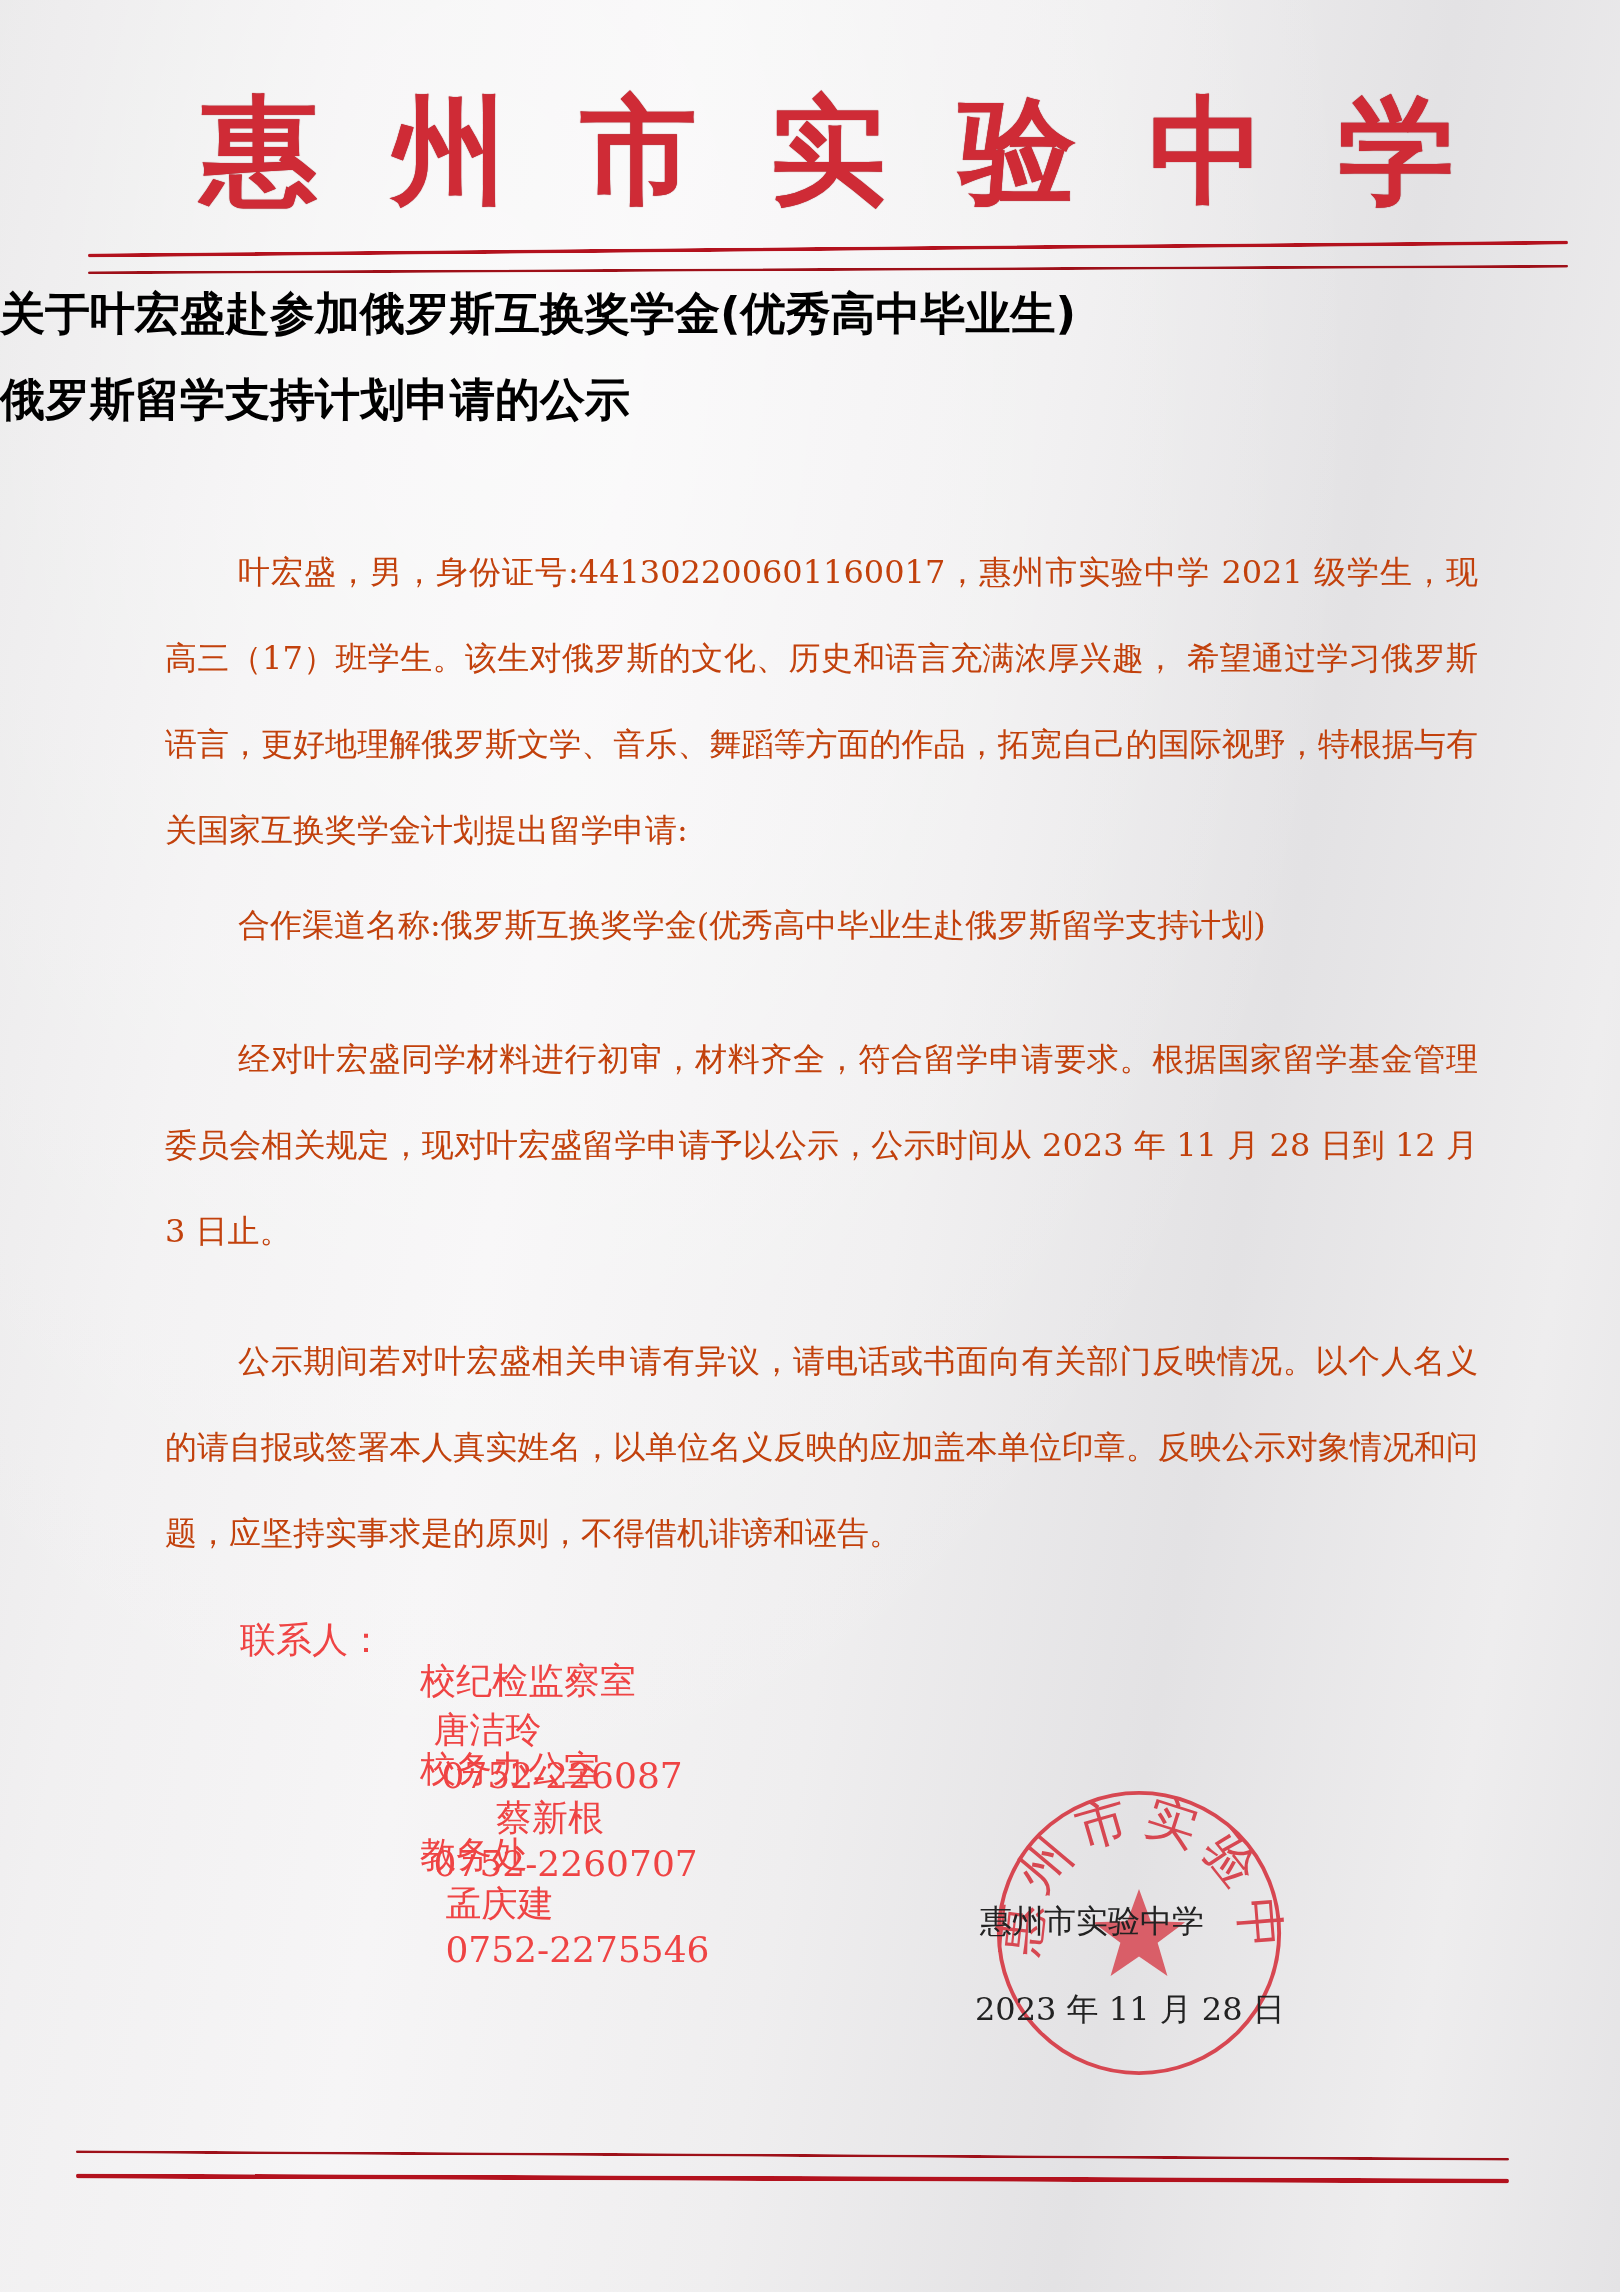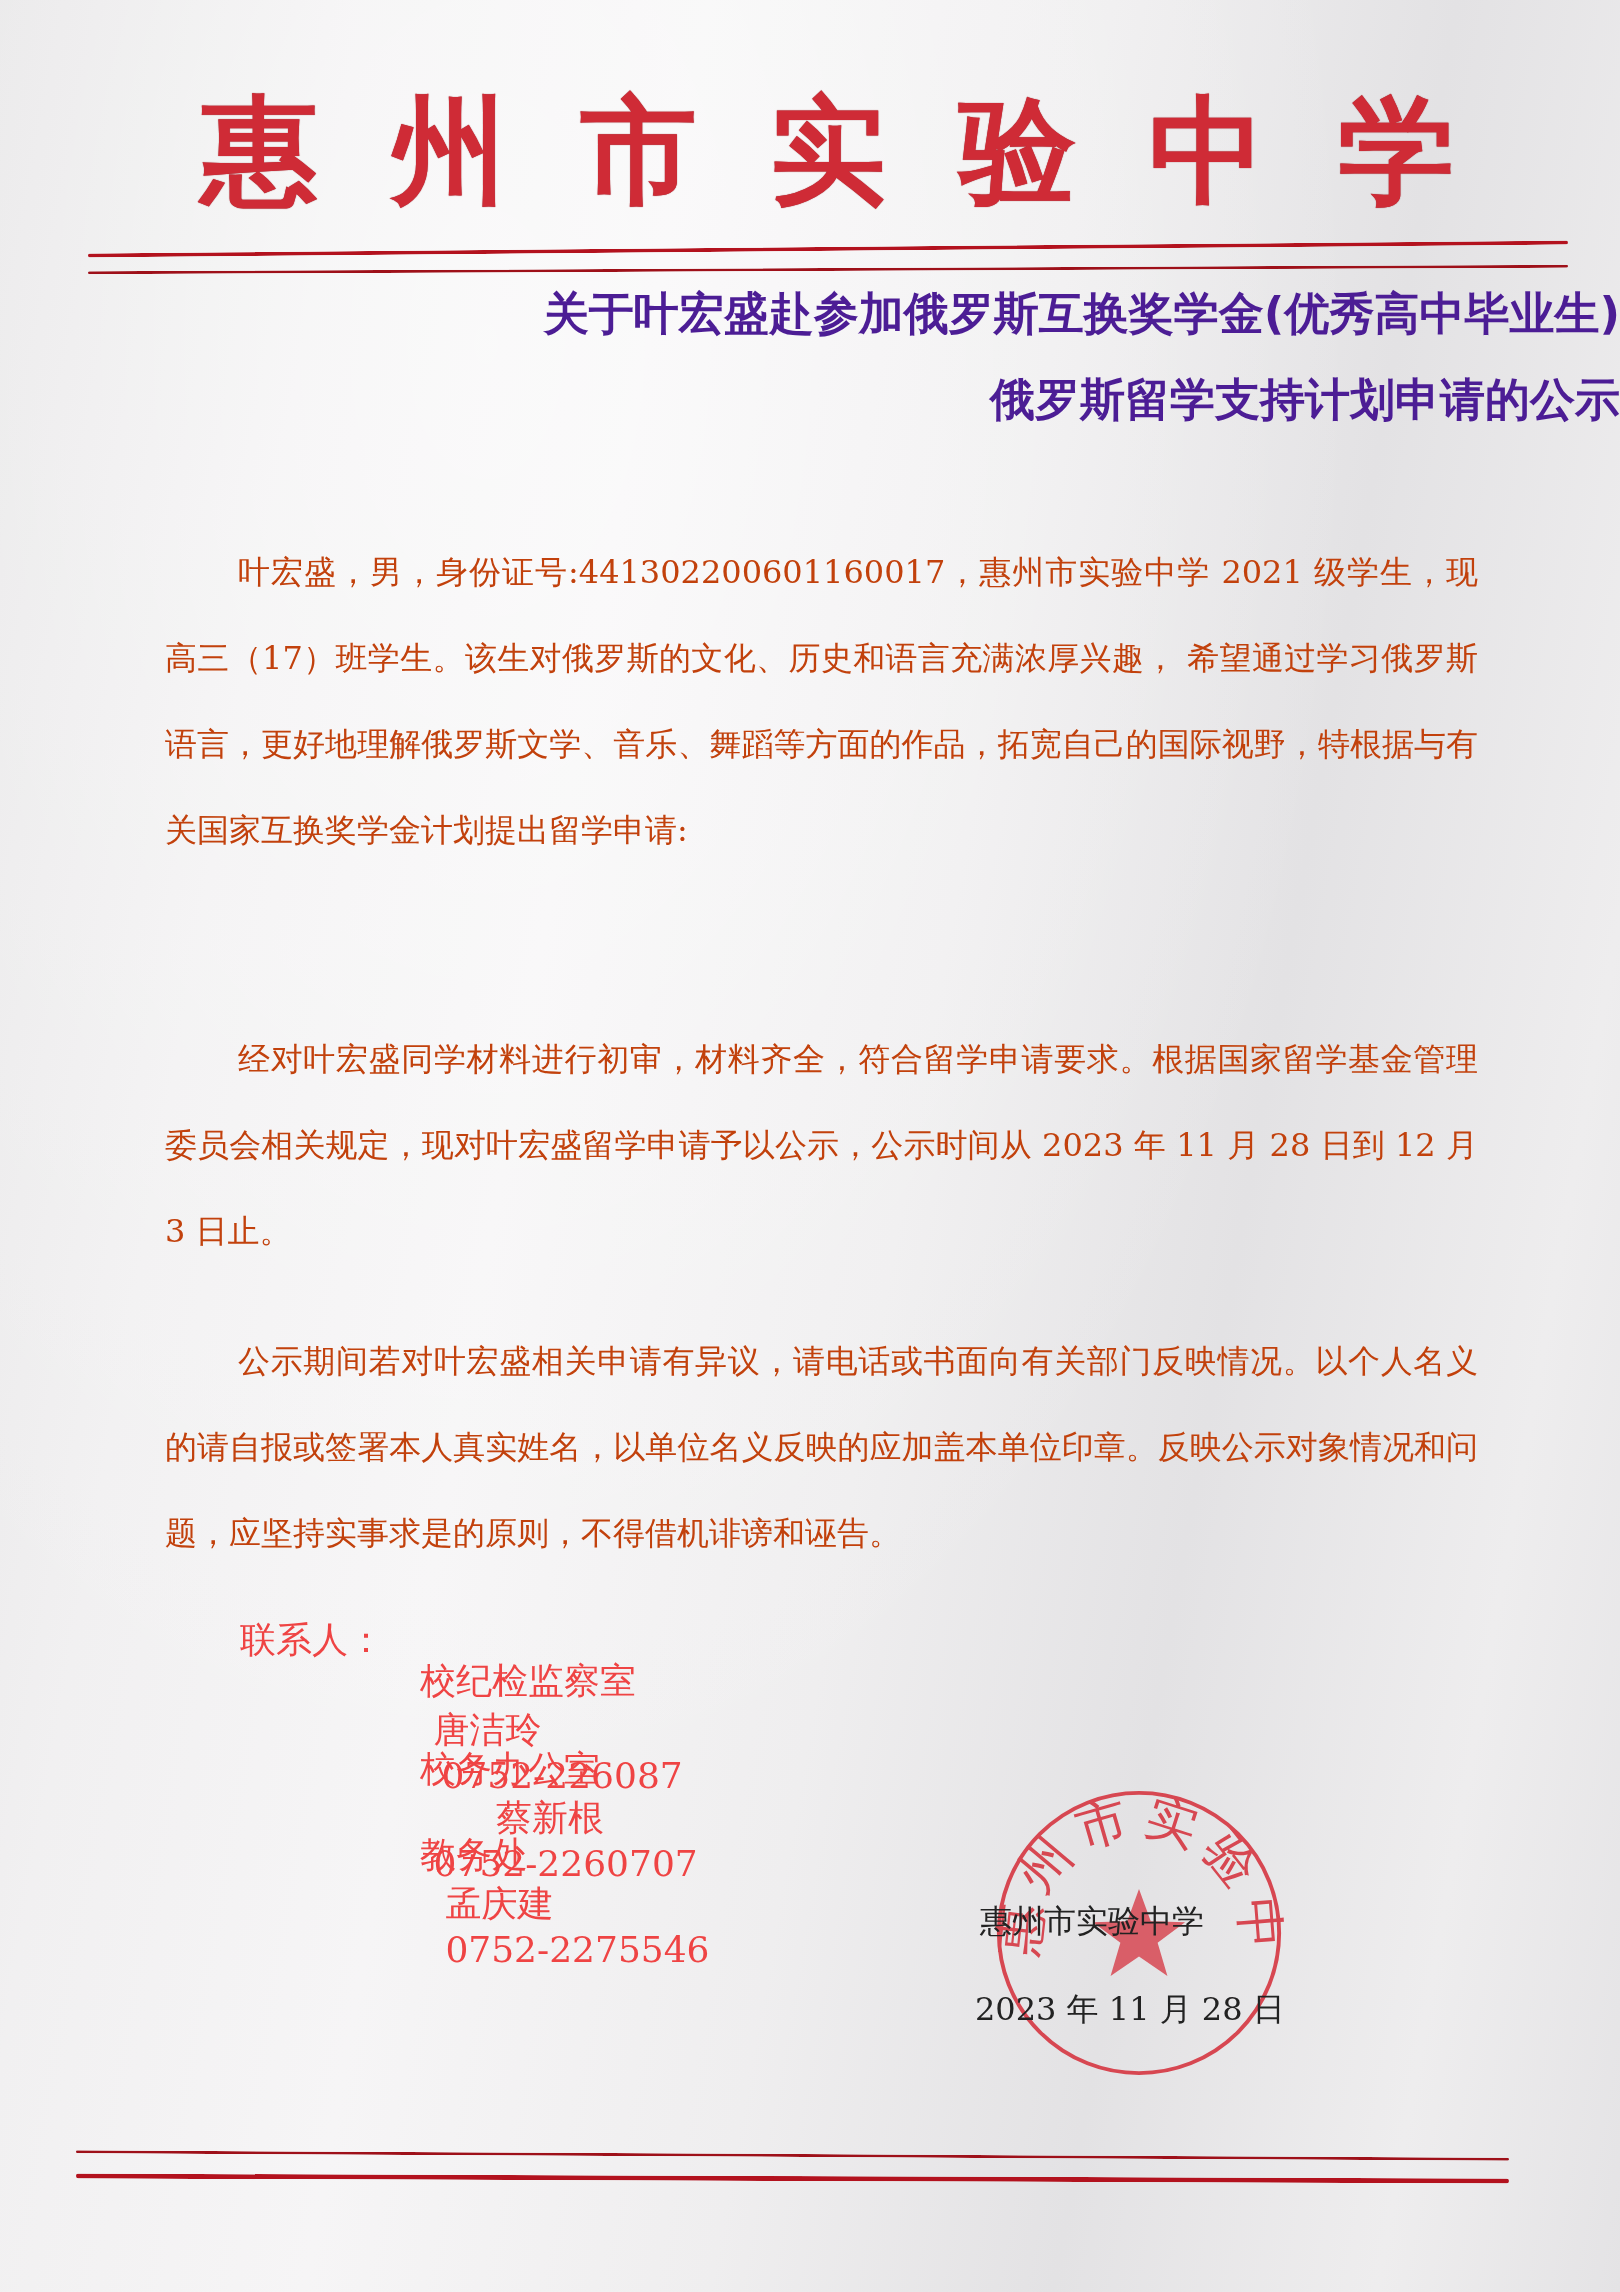--- a/index.html
+++ b/index.html
@@ -46,25 +46,25 @@
       position: absolute;
       height: 0;
       border-top: 4.9px solid #b3121e;
       border-radius: 2.9px;
     }
     .rule.thin { border-top-width: 3.9px; border-top-color: #9e1019; }
     .title {
       position: absolute;
       left: 0;
       width: 1620px;
-      text-align: right;
+      text-align: left;
       font-family: "DejaVu Sans", "Liberation Sans", sans-serif;
       font-weight: bold;
       font-size: 45px;
-      color: #4c1d95;
+      color: #000000;
     }
     .body-text {
       position: absolute;
       left: 165px;
       width: 1313px;
       font-family: "DejaVu Serif", "Liberation Serif", serif;
       font-size: 32px;
       color: #c2410c;
       line-height: 86px;
     }
@@ -122,20 +122,21 @@
 <div class="rule thin" style="top:268px; left:88px; width:1480px; transform:rotate(-0.25deg);"></div>
 
 <div class="title" style="top:284px;">关于叶宏盛赴参加俄罗斯互换奖学金(优秀高中毕业生)</div>
 <div class="title" style="top:370px;">俄罗斯留学支持计划申请的公示</div>
 
 <div class="body-text" style="top:529px;">
   <p class="para">叶宏盛，男，身份证号:441302200601160017，惠州市实验中学 2021 级学生，现高三（17）班学生。该生对俄罗斯的文化、历史和语言充满浓厚兴趣， 希望通过学习俄罗斯语言，更好地理解俄罗斯文学、音乐、舞蹈等方面的作品，拓宽自己的国际视野，特根据与有关国家互换奖学金计划提出留学申请:</p>
 </div>
 
 <div class="body-text" style="top:882px;">
+  <p class="line">合作渠道名称:俄罗斯互换奖学金(优秀高中毕业生赴俄罗斯留学支持计划)</p>
 </div>
 
 <div class="body-text" style="top:1016px;">
   <p class="para">经对叶宏盛同学材料进行初审，材料齐全，符合留学申请要求。根据国家留学基金管理委员会相关规定，现对叶宏盛留学申请予以公示，公示时间从 2023 年 11 月 28 日到 12 月 3 日止。</p>
 </div>
 
 <div class="body-text" style="top:1318px;">
   <p class="para">公示期间若对叶宏盛相关申请有异议，请电话或书面向有关部门反映情况。以个人名义的请自报或签署本人真实姓名，以单位名义反映的应加盖本单位印章。反映公示对象情况和问题，应坚持实事求是的原则，不得借机诽谤和诬告。</p>
 </div>
 

